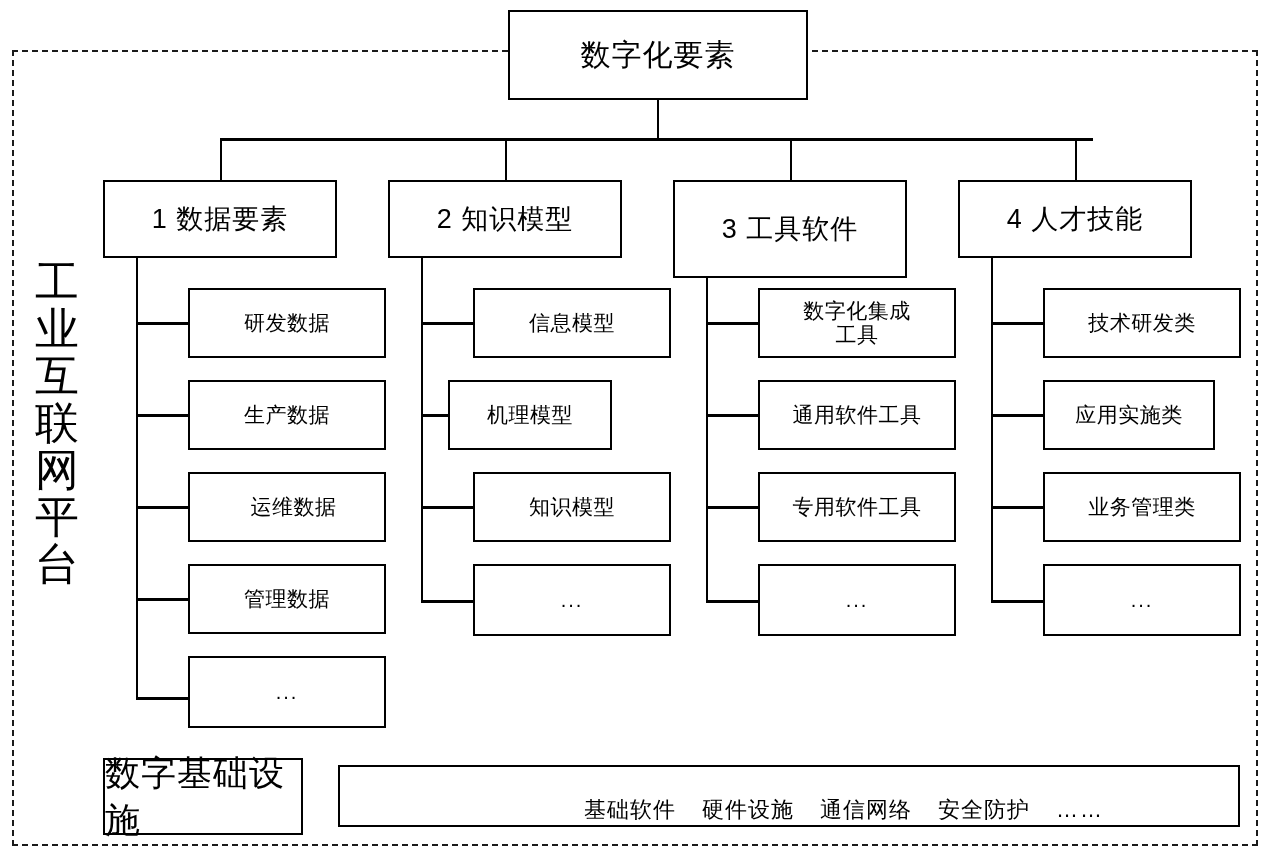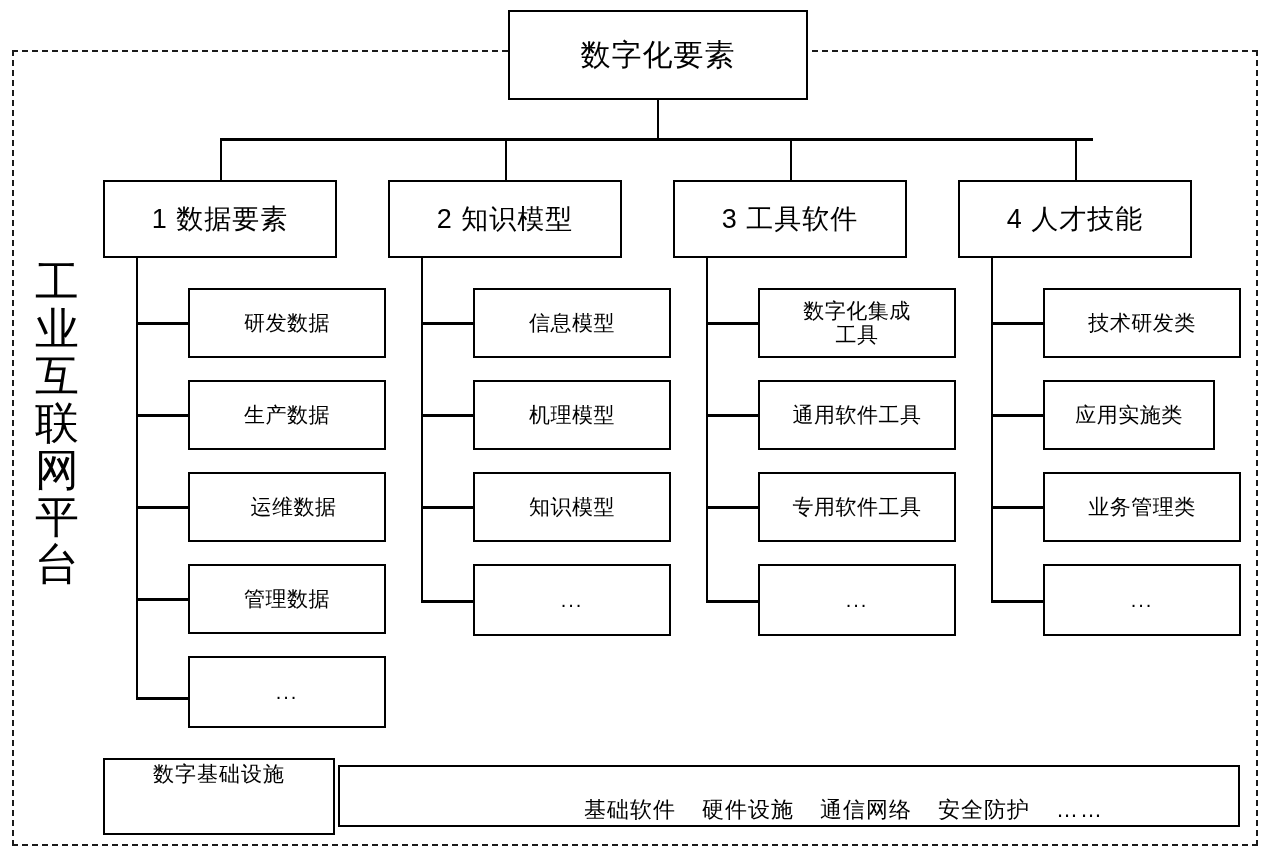--- a/index.html
+++ b/index.html
@@ -94,28 +94,28 @@
     font-size: 22px;
     color: #000;
     letter-spacing: 1px;
     padding-left: 110px;
   }
   .infra-items .dots { letter-spacing: 2px; }
 
   .infra-box {
     position: absolute;
     left: 103px; top: 758px;
-    width: 232px; height: 77px;
+    width: 200px; height: 77px;
     border: 2.6px solid #000;
     background: #ffffff;
     z-index: 6;
     display: flex;
-    align-items: flex-start;
+    align-items: center;
     justify-content: center;
-    font-size: 21px;
+    font-size: 35px;
     letter-spacing: 1px;
     color: #000;
   }
 </style>
 </head>
 <body>
 
 <div id="stage">
 
   <div class="dashed-frame"></div>
@@ -167,31 +167,31 @@
     <span>2 知识模型</span>
   </div>
   <div class="ln ln-v" style="left:420.7px; top:258px; height:345px;"></div>
   <div class="ln ln-h" style="left:420.7px; top:322px; width:54px;"></div>
   <div class="ln ln-h" style="left:420.7px; top:414px; width:54px;"></div>
   <div class="ln ln-h" style="left:420.7px; top:506px; width:54px;"></div>
   <div class="ln ln-h" style="left:420.7px; top:600px; width:54px;"></div>
   <div class="box box-leaf" style="left:473px; top:288px; width:198px; height:70px;">
     <span>信息模型</span>
   </div>
-  <div class="box box-leaf" style="left:473px; top:380px; width:198px; height:70px;text-align:right;">
+  <div class="box box-leaf" style="left:448px; top:380px; width:164px; height:70px;text-align:right;">
     <span>机理模型</span>
   </div>
   <div class="box box-leaf" style="left:473px; top:472px; width:198px; height:70px;">
     <span>知识模型</span>
   </div>
   <div class="box box-leaf ellip" style="left:473px; top:564px; width:198px; height:72px;">
     <span>...</span>
   </div>
 
-  <div class="box box-cat" style="left:673px; top:180px; width:234px; height:78px;">
+  <div class="box box-cat" style="left:673px; top:180px; width:234px; height:98px;">
     <span>3 工具软件</span>
   </div>
   <div class="ln ln-v" style="left:705.7px; top:258px; height:345px;"></div>
   <div class="ln ln-h" style="left:705.7px; top:322px; width:54px;"></div>
   <div class="ln ln-h" style="left:705.7px; top:414px; width:54px;"></div>
   <div class="ln ln-h" style="left:705.7px; top:506px; width:54px;"></div>
   <div class="ln ln-h" style="left:705.7px; top:600px; width:54px;"></div>
   <div class="box box-leaf" style="left:758px; top:288px; width:198px; height:70px; white-space:pre-line;">
     <span style="white-space:pre-line;">数字化集成
 工具</span>

